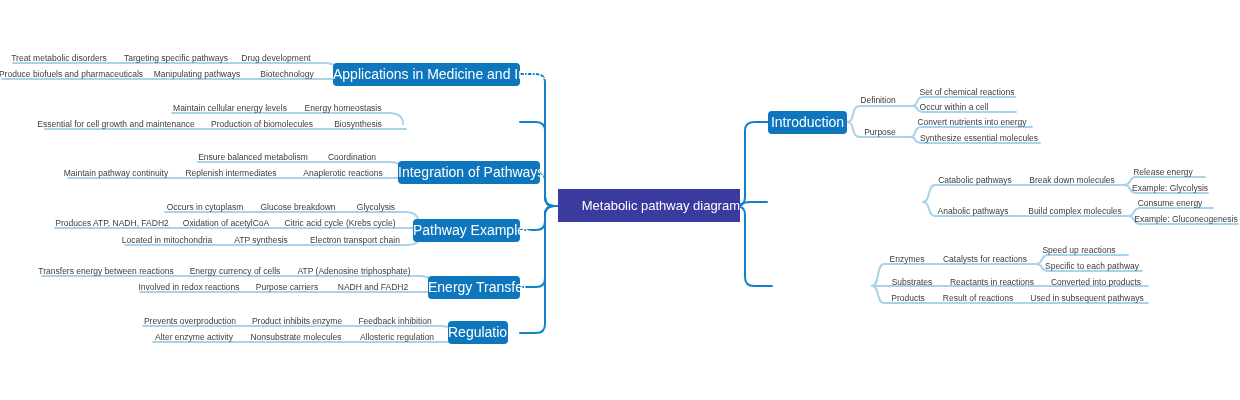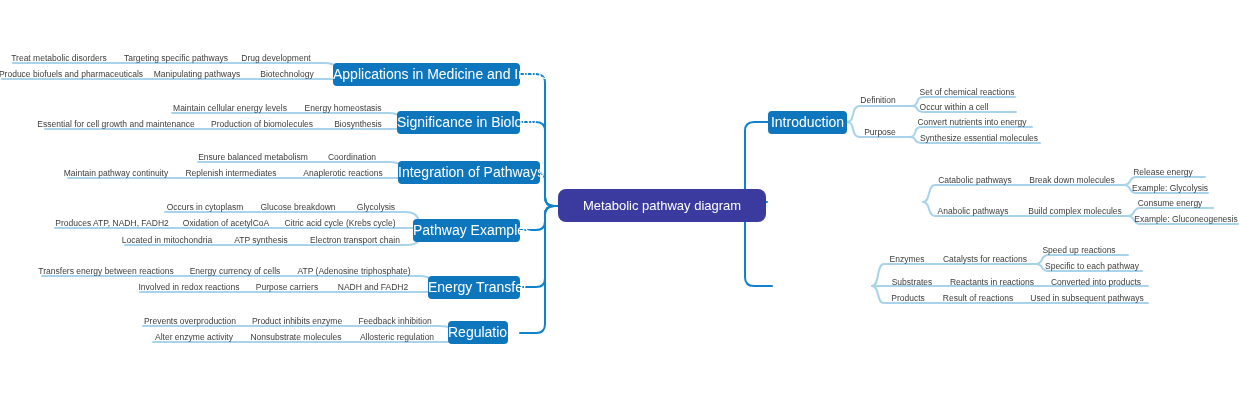--- a/index.html
+++ b/index.html
@@ -16,24 +16,24 @@
     position:absolute;transform:translate(-50%,-50%);
     font-size:8.5px;line-height:10px;color:var(--sub-text,#3c3c3c);
     white-space:nowrap;
   }
   .topic{
     position:absolute;height:23px;line-height:23px;text-align:center;
     background:var(--topic-fill,#0d76bc);color:var(--node-text,#fff);
     font-size:14px;border-radius:4px;white-space:nowrap;
   }
   .root{
-    position:absolute;left:558px;top:189px;width:208px;height:33px;
-    line-height:33px;text-align:center;
+    position:absolute;left:558px;top:189px;width:182px;height:33px;
+    line-height:33px;text-align:right;
     background:var(--root-fill,#3b3a9e);color:var(--node-text,#fff);
-    font-size:13px;border-radius:8px;white-space:nowrap;
+    font-size:13px;border-radius:0;white-space:nowrap;
   }
 </style>
 </head>
 <body>
 
 <div class="canvas">
 
   <svg class="lines" viewBox="0 0 1240 400" xmlns="http://www.w3.org/2000/svg">
 
     <path class="subline" d="M13,63 H325 Q339,63 339,75"></path>
@@ -77,21 +77,20 @@
     <path class="link" d="M520,287 H536 Q545,287 545,278 V215 Q545,206 554,206 H558"></path>
     <path class="link" d="M520,333 H536 Q545,333 545,324 V215 Q545,206 554,206 H558"></path>
     <path class="link" d="M733,206 H736 Q745,206 745,197 V131 Q745,122 754,122 H768"></path>
     <path class="link" d="M733,206 C742,206 740,202 750,202 H767"></path>
     <path class="link" d="M733,206 H736 Q745,206 745,215 V277 Q745,286 754,286 H772"></path>
   </svg>
 
   <div class="root">Metabolic pathway diagram</div>
 
   <div class="topic" style="left:333px;top:63px;width:187px">Applications in Medicine and Industry</div>
-  <div class="topic" style="left:397px;top:111px;width:123px">Significance in Biology</div>
   <div class="topic" style="left:398px;top:161px;width:142px">Integration of Pathways</div>
   <div class="topic" style="left:413px;top:219px;width:107px">Pathway Examples</div>
   <div class="topic" style="left:428px;top:276px;width:92px">Energy Transfer</div>
   <div class="topic" style="left:448px;top:321px;width:60px">Regulation</div>
 
   <div class="topic" style="left:768px;top:111px;width:79px">Introduction</div>
 
   <div class="sub" style="left:59px;top:58px">Treat metabolic disorders</div>
   <div class="sub" style="left:176px;top:58px">Targeting specific pathways</div>
   <div class="sub" style="left:276px;top:58px">Drug development</div>

